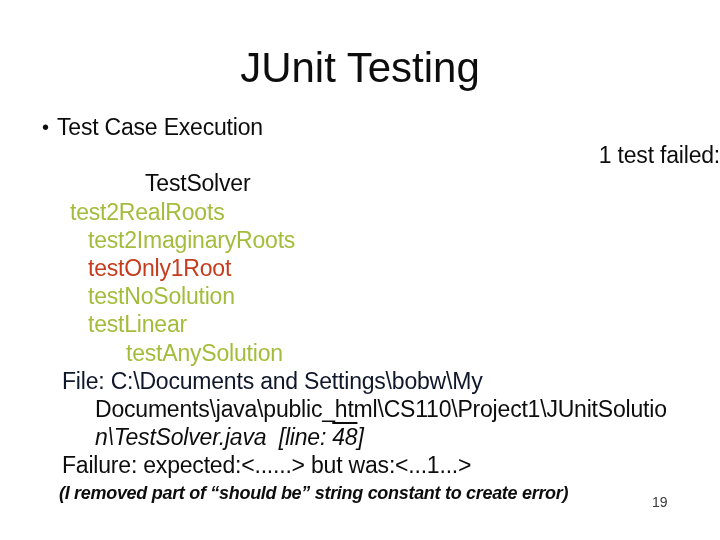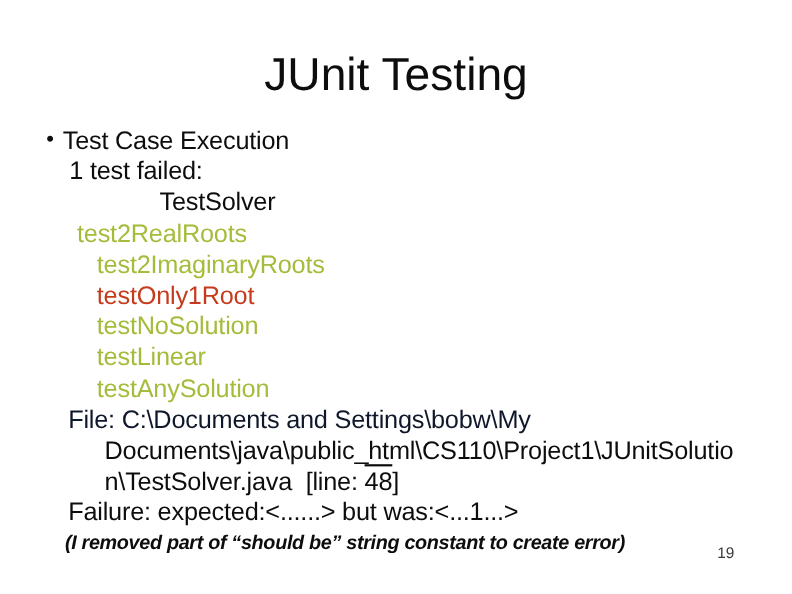--- a/index.html
+++ b/index.html
@@ -56,29 +56,29 @@
   }
 </style>
 </head>
 <body>
 
 <div class="slide">
   <h1 class="title">JUnit Testing</h1>
 
   <div class="body" id="body-lines">
       <div class="line" style="padding-left: 57px; color: rgb(13, 13, 13);"><span class="bullet">•</span><span>Test Case Execution</span></div>
-      <div class="line" style="padding-left: 63px; color: rgb(13, 13, 13);"><span>1 test failed:</span></div>
+      <div class="line" style="padding-left: 63px; color: rgb(13, 13, 13); text-align: right;"><span>1 test failed:</span></div>
       <div class="line" style="padding-left: 109px; color: rgb(13, 13, 13); margin-left: 36px;"><span>TestSolver</span></div>
       <div class="line" style="padding-left: 70px; color: rgb(164, 188, 59);"><span>test2RealRoots</span></div>
       <div class="line" style="padding-left: 88px; color: rgb(164, 188, 59);"><span>test2ImaginaryRoots</span></div>
       <div class="line" style="padding-left: 88px; color: rgb(199, 59, 29);"><span>testOnly1Root</span></div>
       <div class="line" style="padding-left: 88px; color: rgb(164, 188, 59);"><span>testNoSolution</span></div>
       <div class="line" style="padding-left: 88px; color: rgb(164, 188, 59);"><span>testLinear</span></div>
-      <div class="line" style="padding-left: 88px; color: rgb(164, 188, 59);"><span>testAnySolution</span></div>
+      <div class="line" style="padding-left: 88px; color: rgb(164, 188, 59); margin-left: 38px;"><span>testAnySolution</span></div>
       <div class="line" style="padding-left: 62px; color: #0f172a;"><span>File: C:\Documents and Settings\bobw\My</span></div>
       <div class="line" style="padding-left: 95px; color: rgb(13, 13, 13);"><span>Documents\java\public_html\CS110\Project1\JUnitSolutio</span></div>
-      <div class="line" style="padding-left: 95px; color: rgb(13, 13, 13);"><span>n\TestSolver.java  [line: </span><span class="overline">48</span><span>]</span></div>
+      <div class="line" style="padding-left: 95px; color: rgb(13, 13, 13); font-style: italic;"><span>n\TestSolver.java  [line: </span><span class="overline">48</span><span>]</span></div>
       <div class="line" style="padding-left: 62px; color: rgb(13, 13, 13);"><span>Failure: expected:&lt;......&gt; but was:&lt;...1...&gt;</span></div>
     </div>
 
   <div class="footnote">(I removed part of “should be” string constant to create error)</div>
   <div class="page-number">19</div>
 </div>
 
 </body></html>

